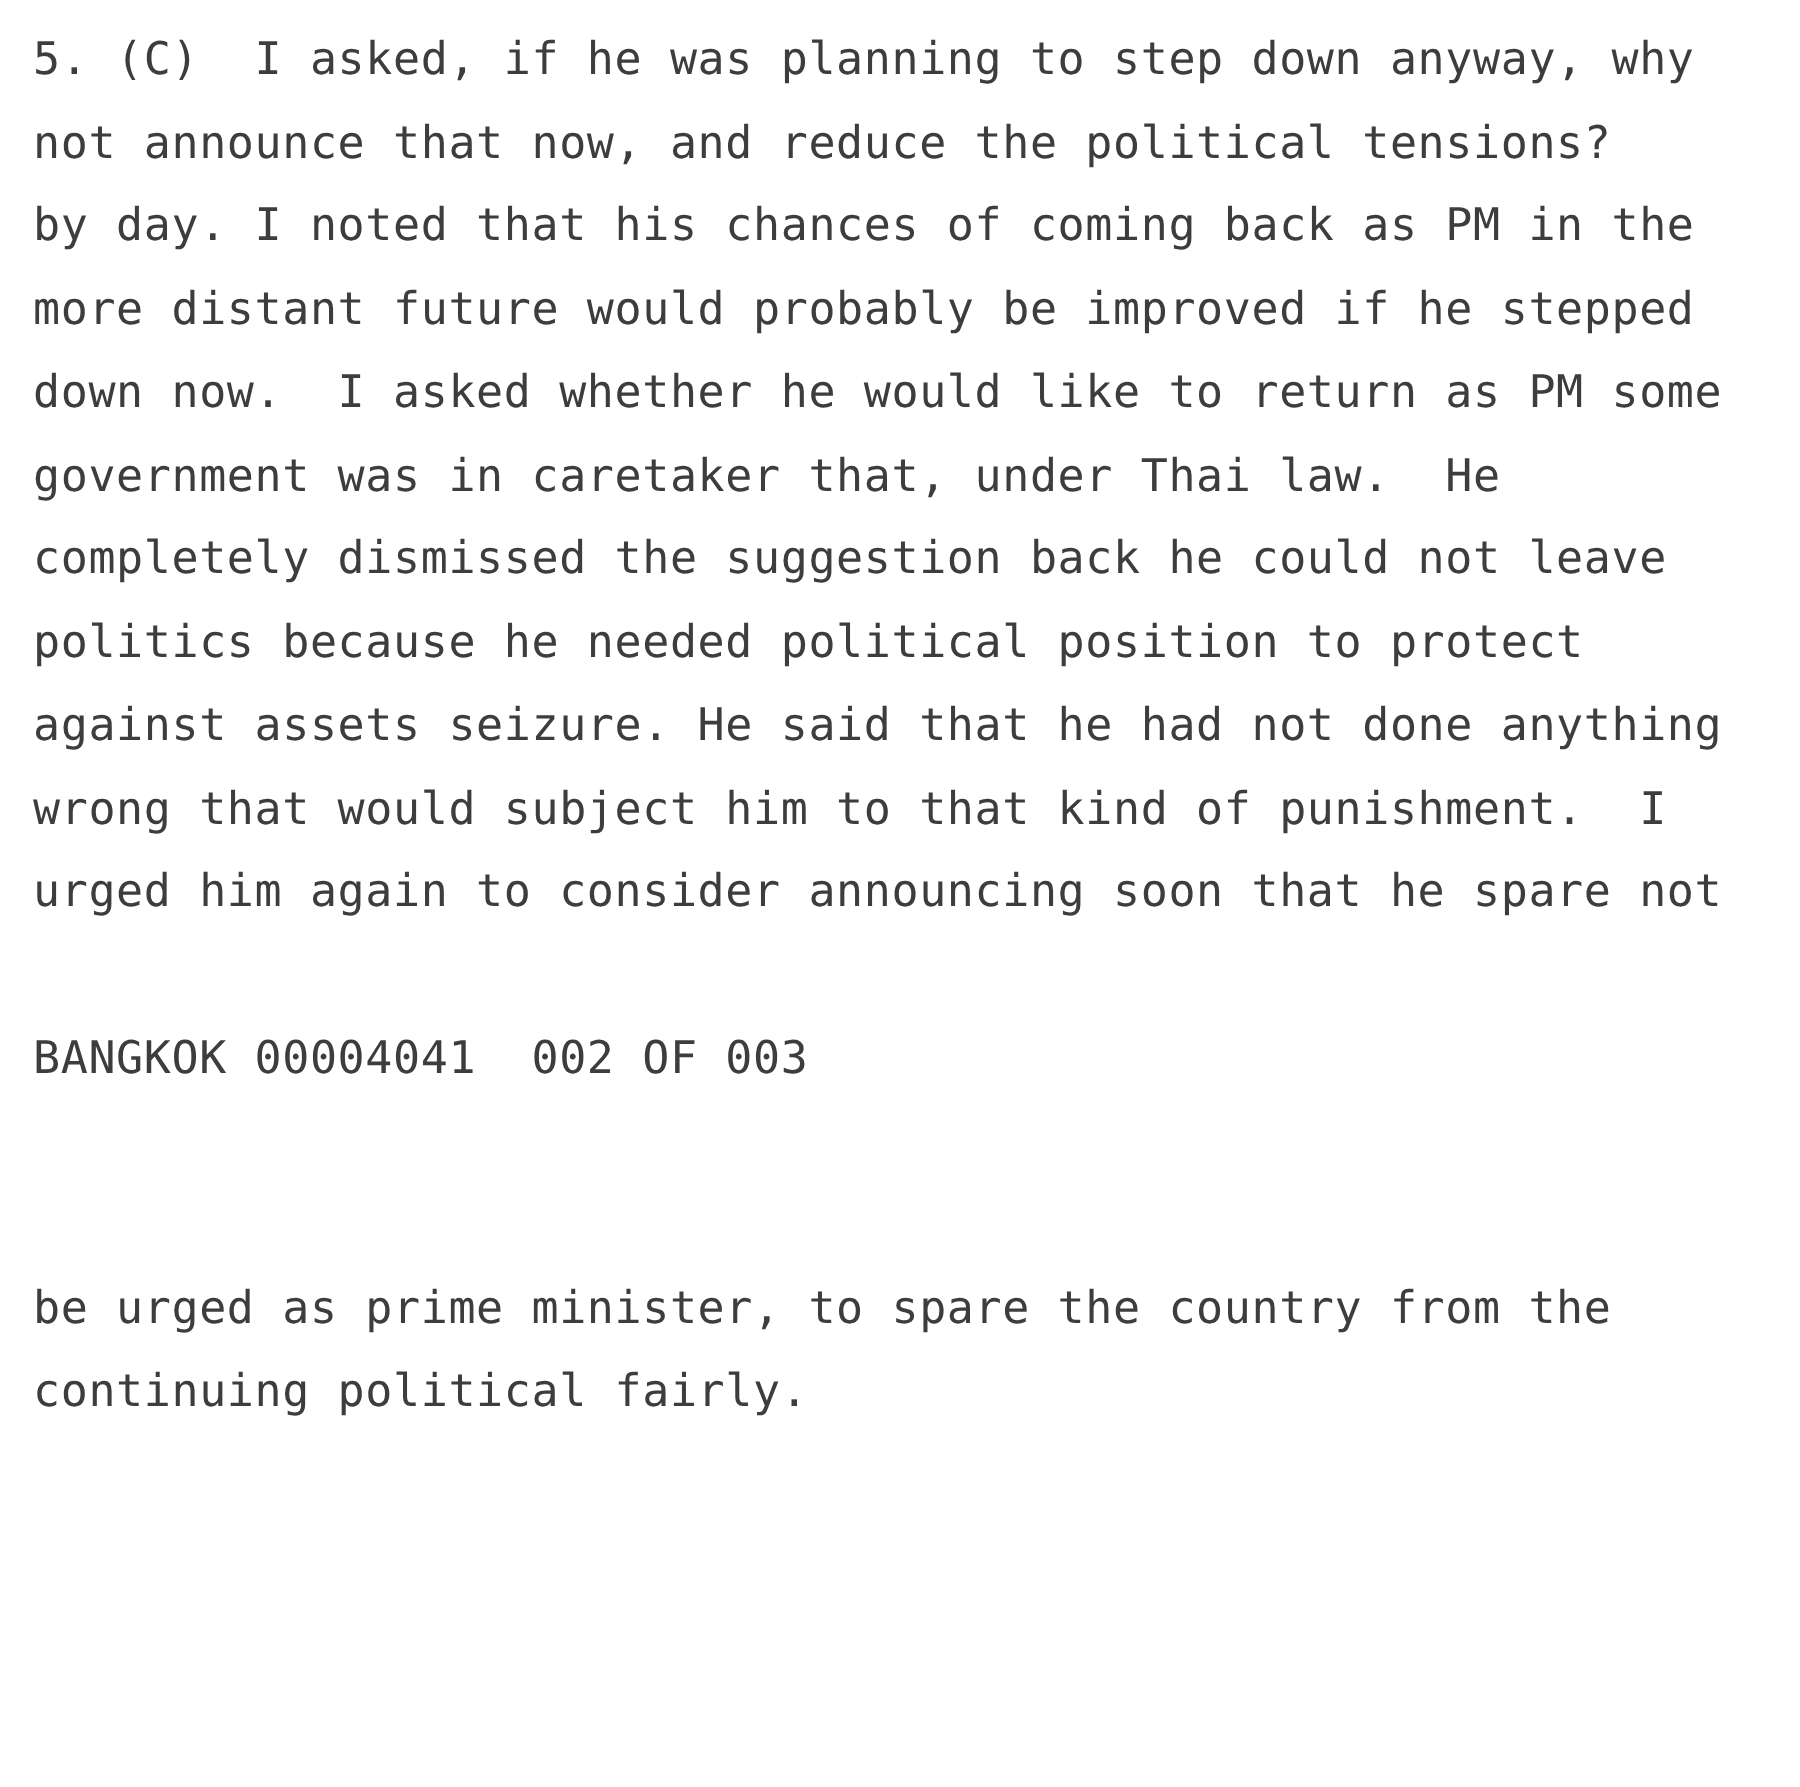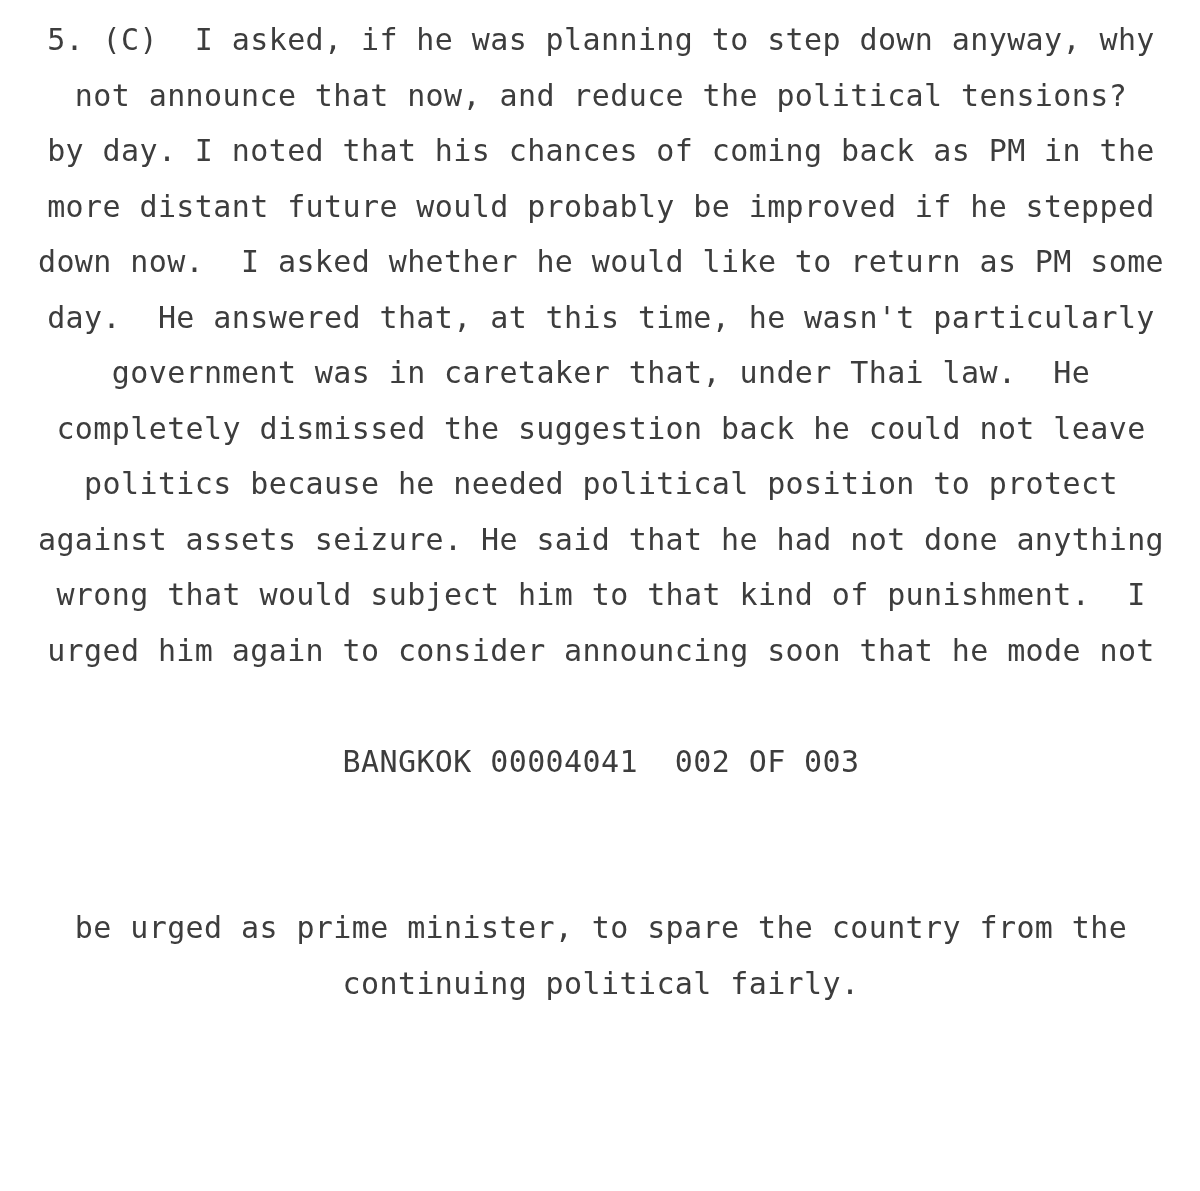--- a/index.html
+++ b/index.html
@@ -12,21 +12,20 @@
     height: 1191px;
     box-sizing: border-box;
     background: #ffffff;
     padding: 12px 20px 0 22px;
     overflow: hidden;
     font-family: "DejaVu Sans Mono", "Liberation Mono", monospace;
     font-size: 30px;
     line-height: 55.5px;
     letter-spacing: 0.4px;
     color: #3d3d3d;
-    text-align: center;
   }
   .line {
     white-space: pre;
     height: 55.5px;
   }
   .page-marker {
     margin-top: 55.5px;   
   }
   .continuation {
     margin-top: 111px;    
@@ -36,27 +35,26 @@
 <body>
 
 <div class="page">
 
   <div class="para">
     <div class="line">5. (C)  I asked, if he was planning to step down anyway, why</div>
     <div class="line">not announce that now, and reduce the political tensions?</div>
     <div class="line">by day. I noted that his chances of coming back as PM in the</div>
     <div class="line">more distant future would probably be improved if he stepped</div>
     <div class="line">down now.  I asked whether he would like to return as PM some</div>
-    <div class="line">day.  He answered that, at this time, he wasn't particularly</div>
     <div class="line">government was in caretaker that, under Thai law.  He</div>
     <div class="line">completely dismissed the suggestion back he could not leave</div>
     <div class="line">politics because he needed political position to protect</div>
     <div class="line">against assets seizure. He said that he had not done anything</div>
     <div class="line">wrong that would subject him to that kind of punishment.  I</div>
-    <div class="line">urged him again to consider announcing soon that he mode not</div>
+    <div class="line">urged him again to consider announcing soon that he spare not</div>
   </div>
 
   <div class="line page-marker">BANGKOK 00004041  002 OF 003</div>
 
   <div class="para continuation">
     <div class="line">be urged as prime minister, to spare the country from the</div>
     <div class="line">continuing political fairly.</div>
   </div>
 
 </div>

